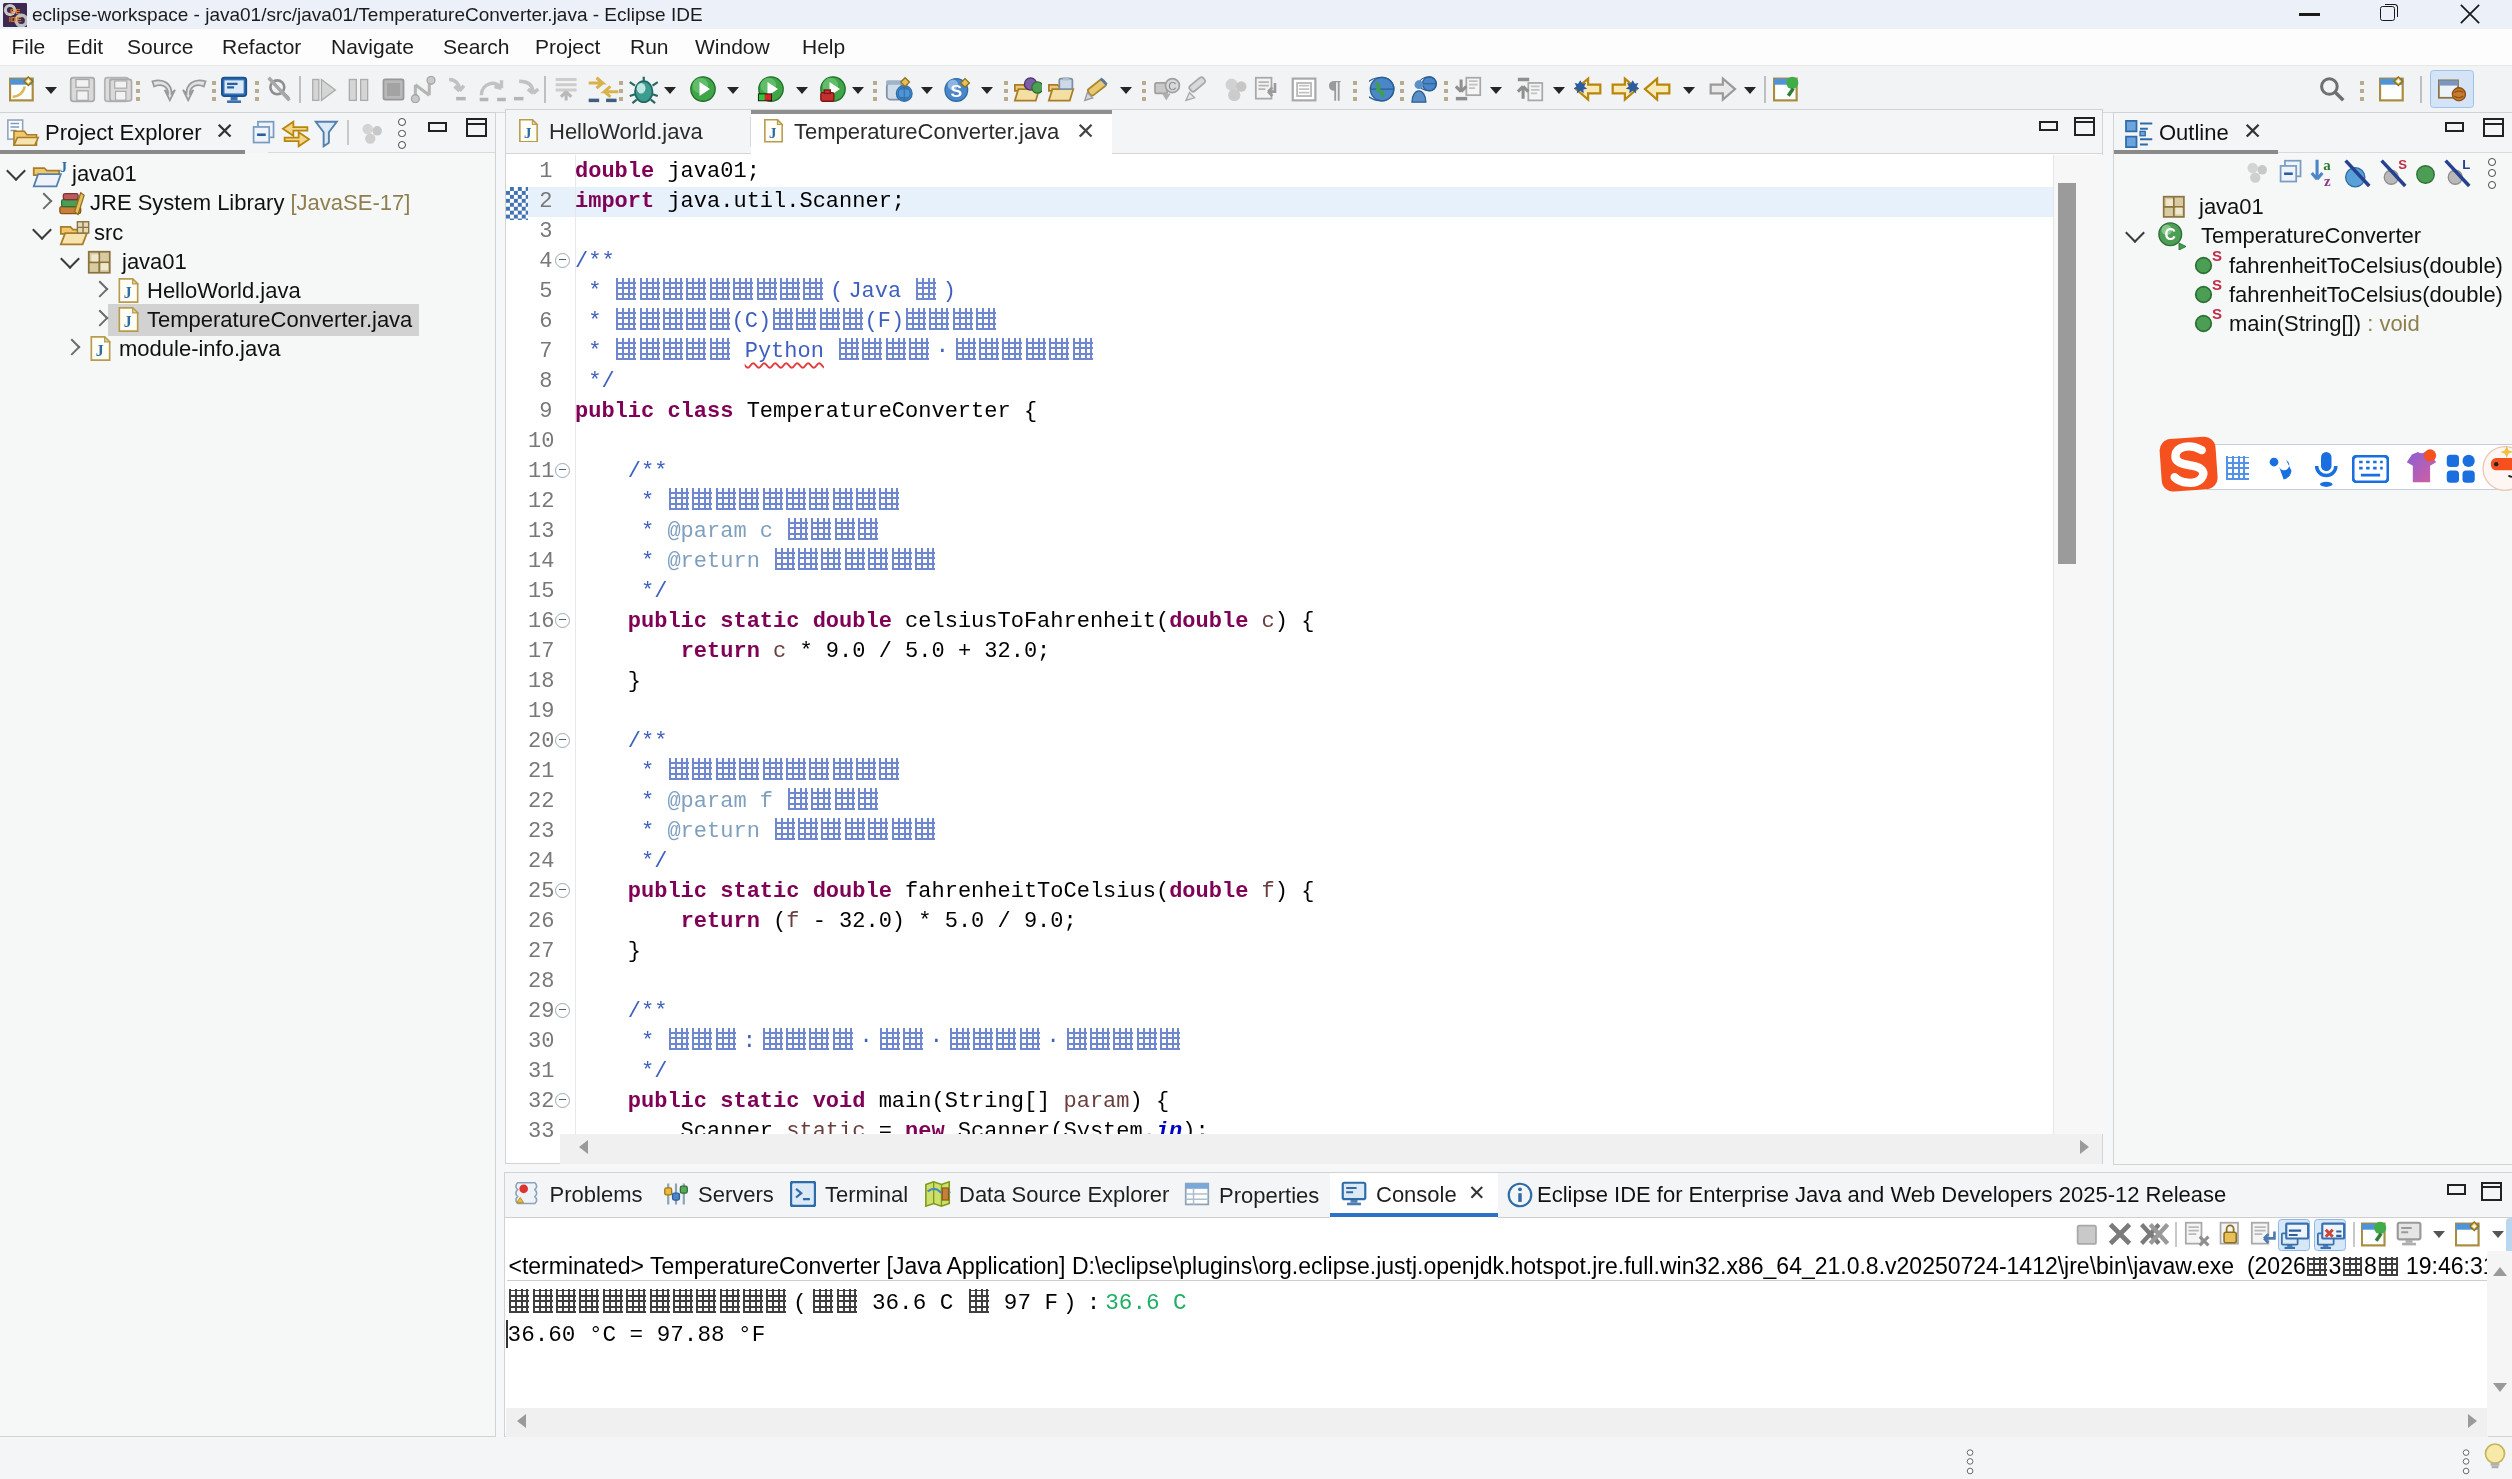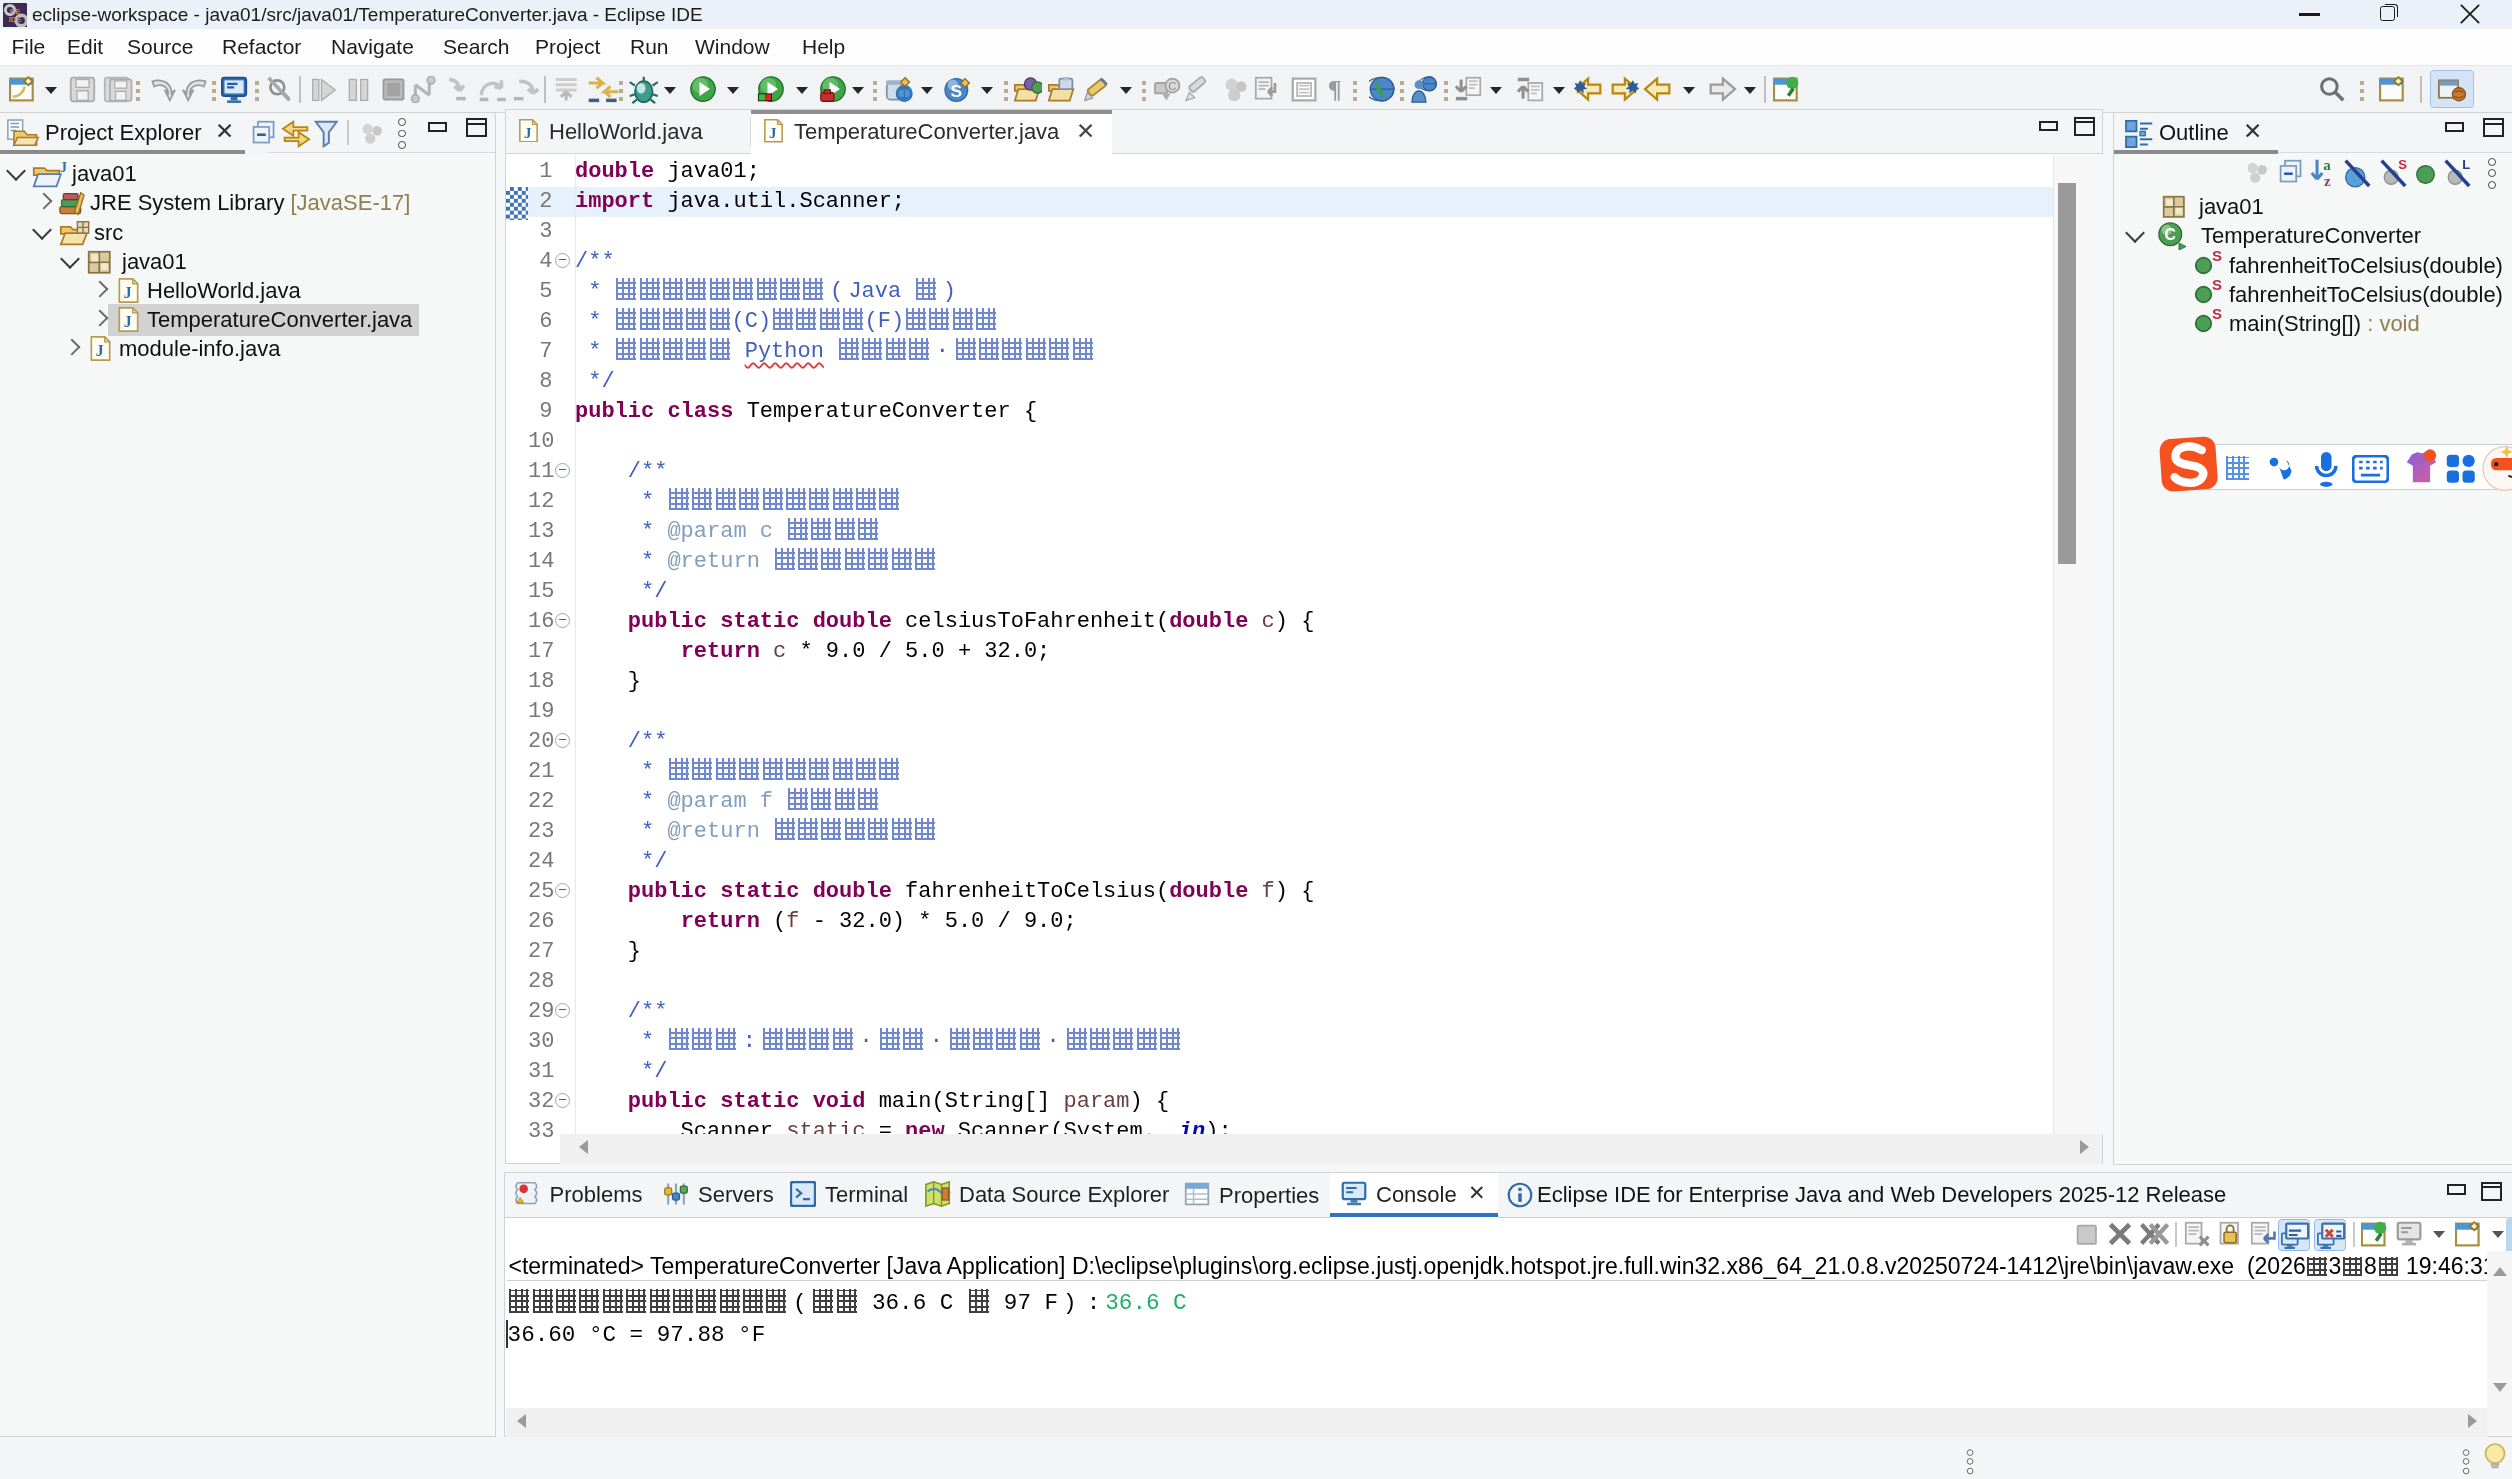--- a/index.html
+++ b/index.html
@@ -39,21 +39,21 @@
 .chev.open{transform:rotate(45deg);}
 .chev.closed{transform:rotate(-45deg);width:12.2px;height:12.2px;border-width:2.2px;border-color:#6a6a6a;}
 
 #editor{background:#fff;border:0.9px solid #d2d2d2;}
 .etab{position:absolute;top:0;height:44px;font-size:22px;color:#2b2b2b;}
 #code{font-family:"Liberation Mono",monospace;font-size:22px;line-height:30px;white-space:pre;color:#000;}
 #code .k{color:#7f0055;font-weight:bold;}
 #code .c{color:#3f5fbf;}
 #code .tg{color:#7f9fbf;}
 #code .v{color:#6a3e3e;}
-#code .sf{color:#0000c0;font-style:italic;font-weight:bold;margin-left:23px;}
+#code .sf{color:#0000c0;font-style:italic;font-weight:bold;}
 #lnum{font-family:"Liberation Mono",monospace;font-size:22px;line-height:30px;color:#787878;text-align:right;white-space:pre;}
 .fold{position:absolute;width:15px;height:15px;border:1.7px solid #9aa7b5;border-radius:50%;background:#fff;}
 .fold i{display:block;margin:4.8px auto 0;width:7.9px;border-top:1.7px solid #56616e;}
 
 .sbtrack{background:#f0f0f0;}
 .arrL{width:0;height:0;border-top:7.9px solid transparent;border-bottom:7.9px solid transparent;border-right:9.6px solid #9a9a9a;}
 .arrR{width:0;height:0;border-top:7.9px solid transparent;border-bottom:7.9px solid transparent;border-left:9.6px solid #9a9a9a;}
 .arrU{width:0;height:0;border-left:7.9px solid transparent;border-right:7.9px solid transparent;border-bottom:9.6px solid #9a9a9a;}
 .arrD{width:0;height:0;border-left:7.9px solid transparent;border-right:7.9px solid transparent;border-top:9.6px solid #9a9a9a;}
 

